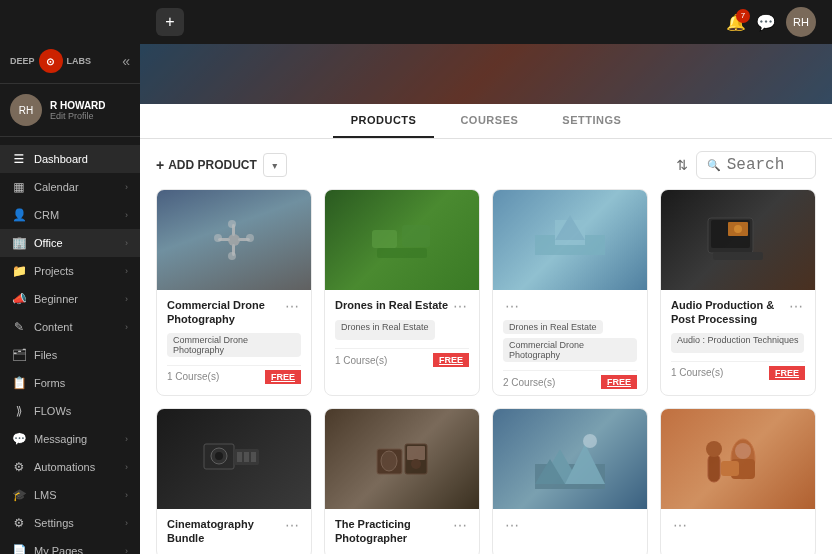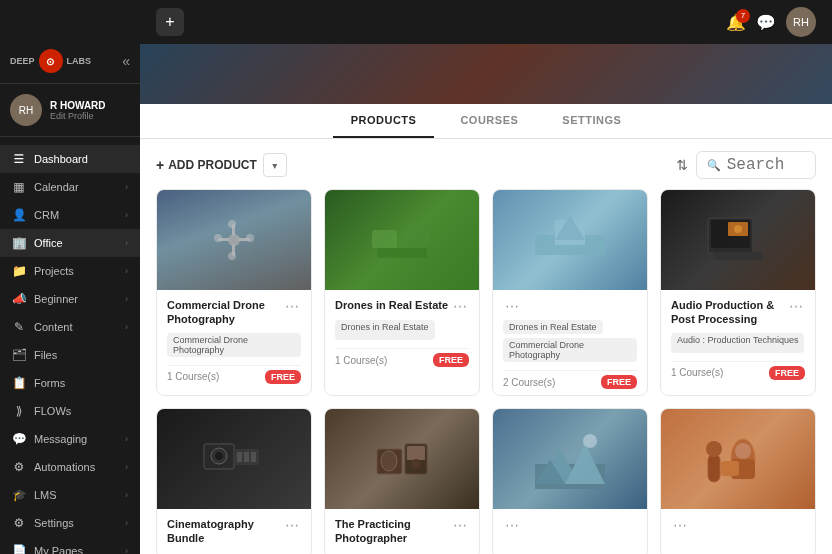--- a/index.html
+++ b/index.html
@@ -341,22 +341,23 @@
     }
     .course-count {
       font-size: 10px;
       color: #888;
     }
     .free-badge {
       background: #e84040;
       color: #fff;
       font-size: 9px;
       font-weight: 700;
-      border-radius: 6px;
+      border-radius: 0;
       padding: 2px 6px;
+      text-decoration: underline;
     }
 
     
     .img-drone1 { background: linear-gradient(160deg, #4a6080 0%, #7090a0 40%, #606060 100%); }
     .img-drone2 { background: linear-gradient(135deg, #2a5a20 0%, #4a8a30 50%, #3a7a25 100%); }
     .img-drone3 { background: linear-gradient(135deg, #6090b0 0%, #90c0d0 50%, #5080a0 100%); }
     .img-video { background: linear-gradient(135deg, #1a1a1a 0%, #3a3a3a 50%, #4a3020 100%); }
     .img-cinema { background: linear-gradient(135deg, #1a1a1a 0%, #2a2a2a 50%, #3a3a3a 100%); }
     .img-photo { background: linear-gradient(135deg, #4a3a2a 0%, #7a6a5a 50%, #3a3020 100%); }
     .img-landscape { background: linear-gradient(135deg, #4a7090 0%, #7aA0b0 50%, #3a6080 100%); }

